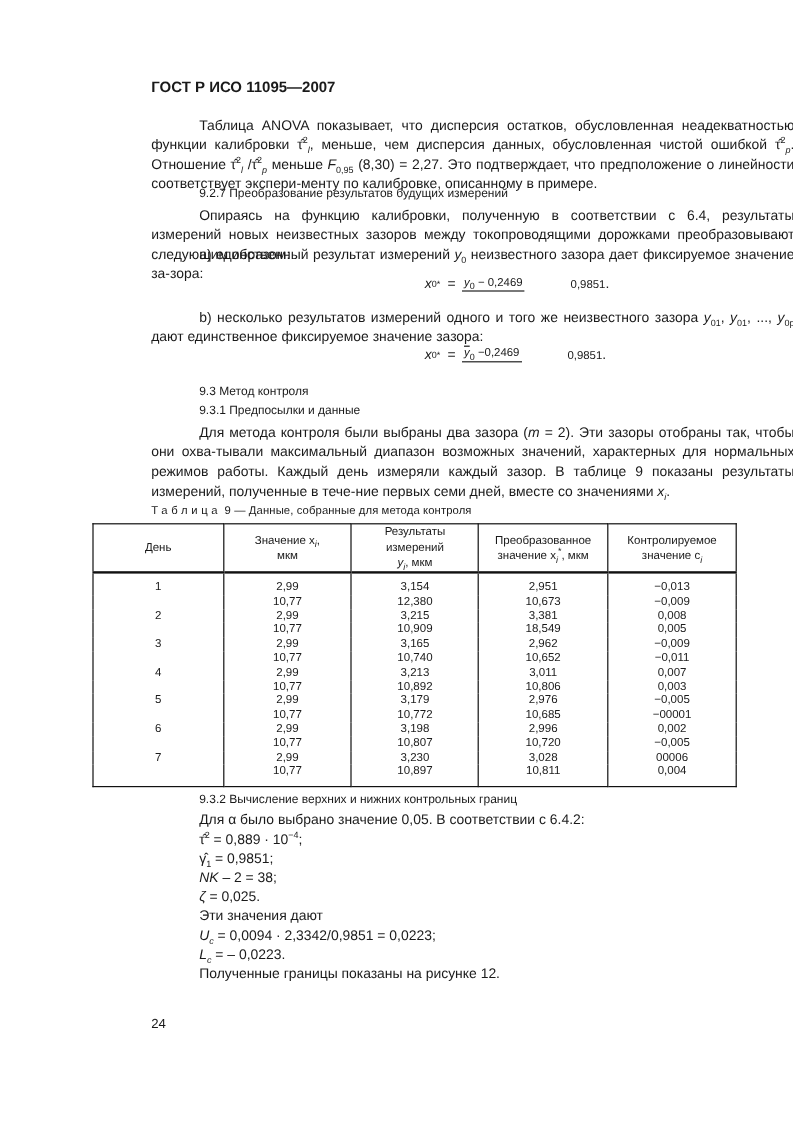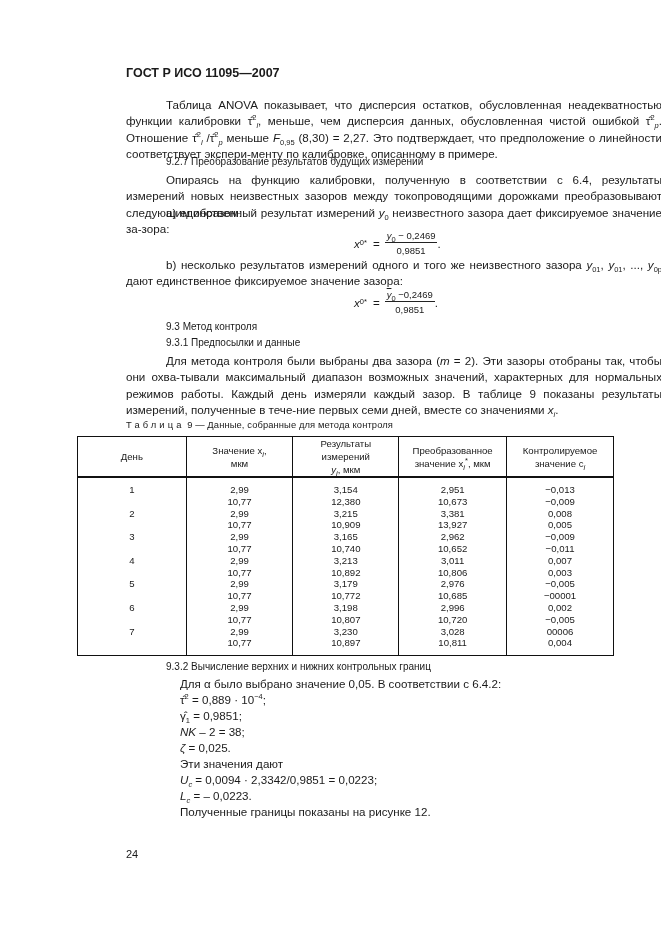--- a/index.html
+++ b/index.html
@@ -3,25 +3,25 @@
 <meta charset="utf-8">
 <style>
   html, body { margin:0; padding:0; background:#ffffff; }
   body { width:661px; height:936px; position:relative; overflow:hidden;
          font-family:"Liberation Sans", sans-serif; color:#1a1a1a; }
   .abs { position:absolute;padding-left:48px; }
   .hdr { left:78px; top:66px; font-size:12.5px; font-weight:bold; }
   .p { left:78px; width:536px; font-size:11.6px; line-height:16.4px; text-align:justify; }
   .ind { text-indent:40px; }
   .h { left:118px; font-size:10px; font-weight:normal;text-align:center; }
-  .line { left:78px; font-size:11.6px; line-height:16.4px; white-space:nowrap;margin-left:14px; }
+  .line { left:78px; font-size:11.6px; line-height:16.4px; white-space:nowrap; }
   i { font-style:italic; }
   sub, sup { font-size:7.5px; line-height:0; }
   .formula { font-size:11.6px; display:flex; align-items:center; }
-  .frac { display:inline-flex; flex-direction:column; align-items:center; margin-left:5px; font-size:9.5px; }
+  .frac { display:inline-flex; flex-direction:row; align-items:center; margin-left:5px; font-size:9.5px;gap:38px; }
   .frac .num { border-bottom:1px solid #222; padding:0 2px 1px 2px; }
   .frac .den { padding-top:2px; }
   .ovl { text-decoration:overline; }
   .caption { left:78px; top:419px; font-size:9.4px; letter-spacing:0.1px; }
   .sp { letter-spacing:3.1px; }
   table { position:absolute; left:77px; top:436px; width:537px; border-collapse:collapse;
           font-size:9.6px; }
   th { font-weight:normal; border:1.2px solid #111; border-bottom:2.5px solid #111; height:36px;
        text-align:center; line-height:13px; padding:0 2px; }
   td { text-align:center; border-left:1.2px solid #111; border-right:1.2px solid #111;
@@ -117,21 +117,21 @@
         <td>2</td>
         <td>2,99</td>
         <td>3,215</td>
         <td>3,381</td>
         <td>0,008</td>
       </tr>
       <tr>
         <td></td>
         <td>10,77</td>
         <td>10,909</td>
-        <td>13,927</td>
+        <td>18,549</td>
         <td>0,005</td>
       </tr>
       <tr>
         <td>3</td>
         <td>2,99</td>
         <td>3,165</td>
         <td>2,962</td>
         <td>−0,009</td>
       </tr>
       <tr>

